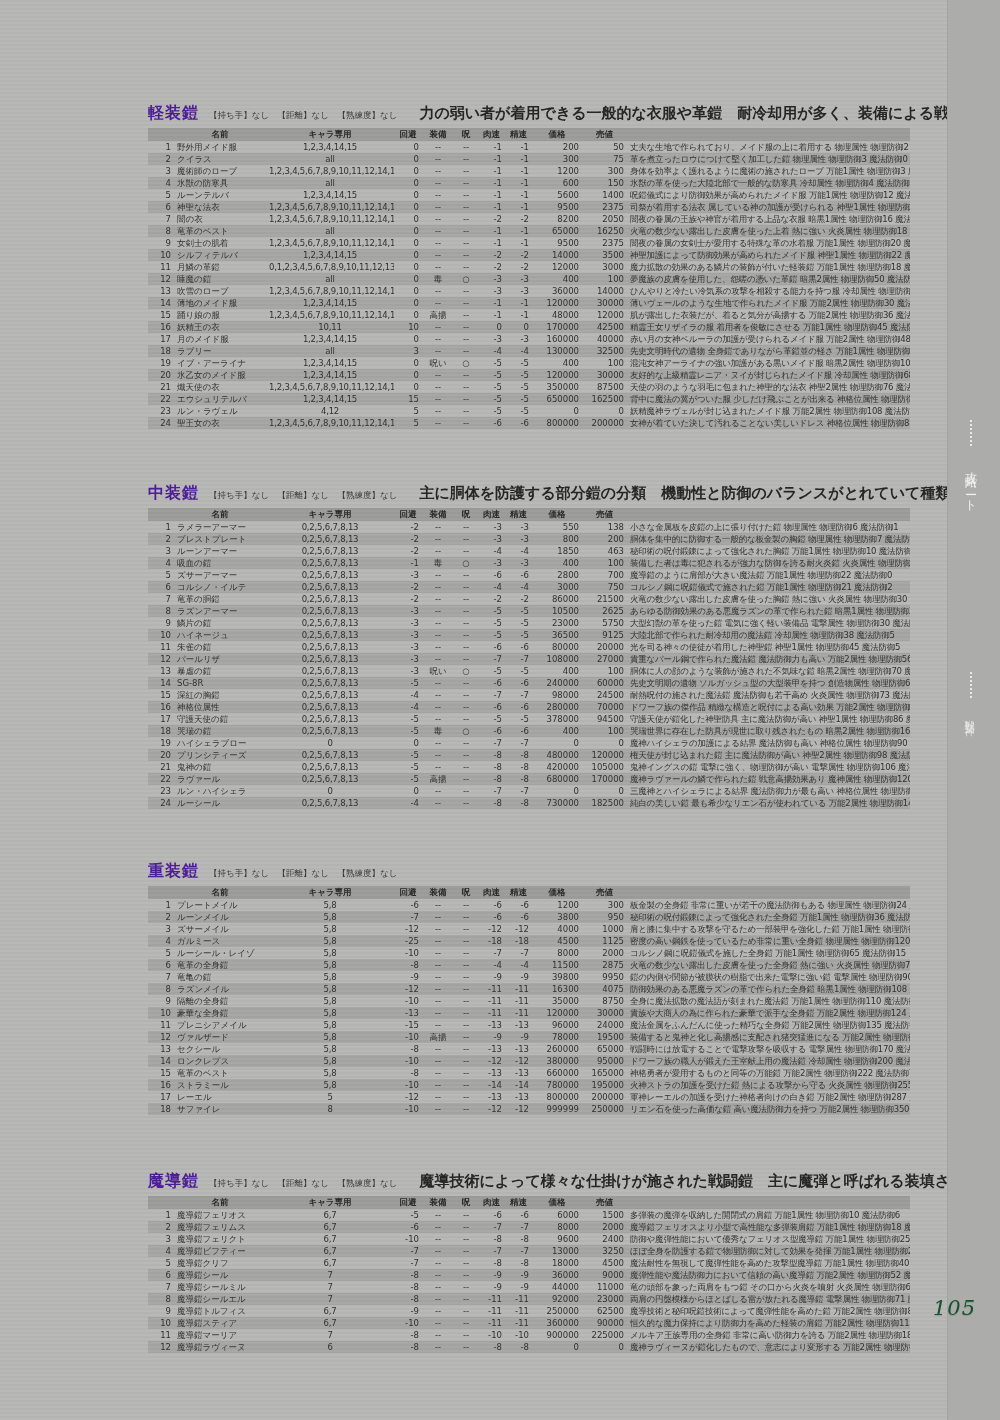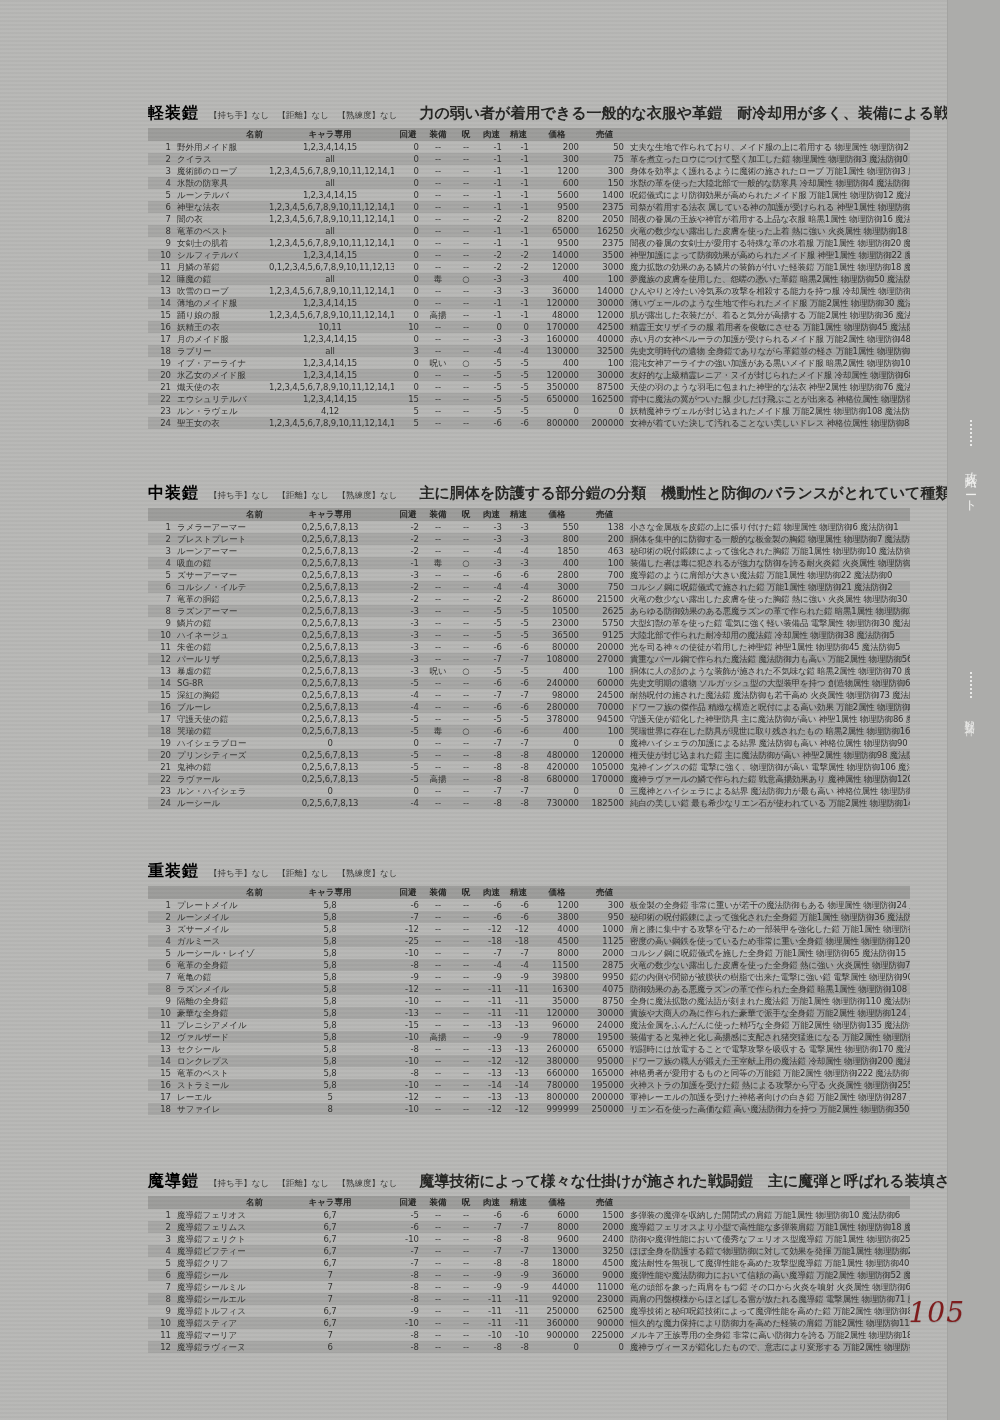--- a/index.html
+++ b/index.html
@@ -20,21 +20,21 @@
     position:absolute;left:148px;top:103px;width:762px;
   }
   .armor-section{margin:0 0 54px 0;}
   .armor-section:nth-of-type(2){margin-bottom:52px;}
   .armor-section:nth-of-type(3){margin-bottom:56px;}
   .sec-head{
     display:flex;align-items:baseline;white-space:nowrap;
     margin:0 0 4px 0;
   }
   .sec-title{
-    font-size:16px;font-weight:bold;letter-spacing:1px;color:#000000;
+    font-size:16px;font-weight:bold;letter-spacing:1px;color:#4c1d95;
   }
   .sec-tags{font-size:8.5px;margin-left:10px;color:#3a3a38;}
   .sec-summary{font-size:15px;font-weight:600;margin-left:22px;color:#262624;}
   table.armor{
     width:762px;border-collapse:collapse;table-layout:fixed;
   }
   table.armor col.c-no{width:26px;}
   table.armor col.c-name{width:92px;}
   table.armor col.c-chars{width:128px;}
   table.armor col.c-kaihi{width:28px;}
@@ -43,21 +43,21 @@
   table.armor col.c-niku{width:27px;}
   table.armor col.c-sei{width:27px;}
   table.armor col.c-price{width:50px;}
   table.armor col.c-sell{width:45px;}
   table.armor col.c-desc{width:auto;}
   table.armor th{
     font-size:8.5px;font-weight:bold;color:#2a2a28;
     background:rgba(20,20,18,0.16);
     padding:1px 3px;line-height:11px;text-align:center;white-space:nowrap;overflow:hidden;
   }
-  table.armor th.l{text-align:right;}
+  table.armor th.l{text-align:center;}
   table.armor td{
     font-size:8.5px;line-height:12px;padding:0 3px;
     white-space:nowrap;overflow:hidden;color:#323230;
   }
   table.armor tbody tr:nth-child(even){background:rgba(20,20,18,0.10);}
   td.r{text-align:right;}
   td.c{text-align:center;}
   td.l{text-align:left;}
   td.chars{font-size:6.5px;letter-spacing:-0.2px;text-align:center;}
   td.desc{font-size:7px;letter-spacing:-0.2px;color:#3a3a38;}
@@ -73,23 +73,23 @@
   }
   .edge-rule{
     position:absolute;left:22px;width:1px;height:26px;
     border-left:2px dotted rgba(240,240,238,0.9);
   }
   .tab-top{top:420px;font-size:12px;letter-spacing:4px;}
   .edge-tab.tab-main{top:462px;font-size:12px;letter-spacing:4px;}
   .tab-sub-rule{top:672px;}
   .edge-tab.tab-sub{top:712px;font-size:10px;letter-spacing:3px;color:#e6e6e4;}
   .page-number{
-    position:absolute;right:35px;top:1296px;
+    position:absolute;right:24px;top:1296px;
     font-family:"DejaVu Serif",serif;font-style:italic;
-    font-size:28px;color:#7f1d1d;letter-spacing:1px;
+    font-size:21px;color:#14532d;letter-spacing:1px;
     text-shadow:0 1px 1px rgba(0,0,0,0.15);
   }
 </style>
 </head>
 <body>
 
 <div class="content">
     <section class="armor-section">
       <div class="sec-head">
         <span class="sec-title">軽装鎧</span>
@@ -667,21 +667,21 @@
             <td class="c">--</td>
             <td class="c">--</td>
             <td class="r">-7</td>
             <td class="r">-7</td>
             <td class="r">98000</td>
             <td class="r">24500</td>
             <td class="desc">耐熱呪付の施された魔法鎧 魔法防御も若干高め 火炎属性 物理防御73 魔法防御15</td>
           </tr>
           <tr>
             <td class="r">16</td>
-            <td class="l">ブルーレ</td>
+            <td class="l">神格位属性</td>
             <td class="chars">0,2,5,6,7,8,13</td>
             <td class="r">-4</td>
             <td class="c">--</td>
             <td class="c">--</td>
             <td class="r">-6</td>
             <td class="r">-6</td>
             <td class="r">280000</td>
             <td class="r">70000</td>
             <td class="desc">ドワーフ族の傑作品 精緻な構造と呪付による高い効果 万能2属性 物理防御88 魔法防御7</td>
           </tr>

